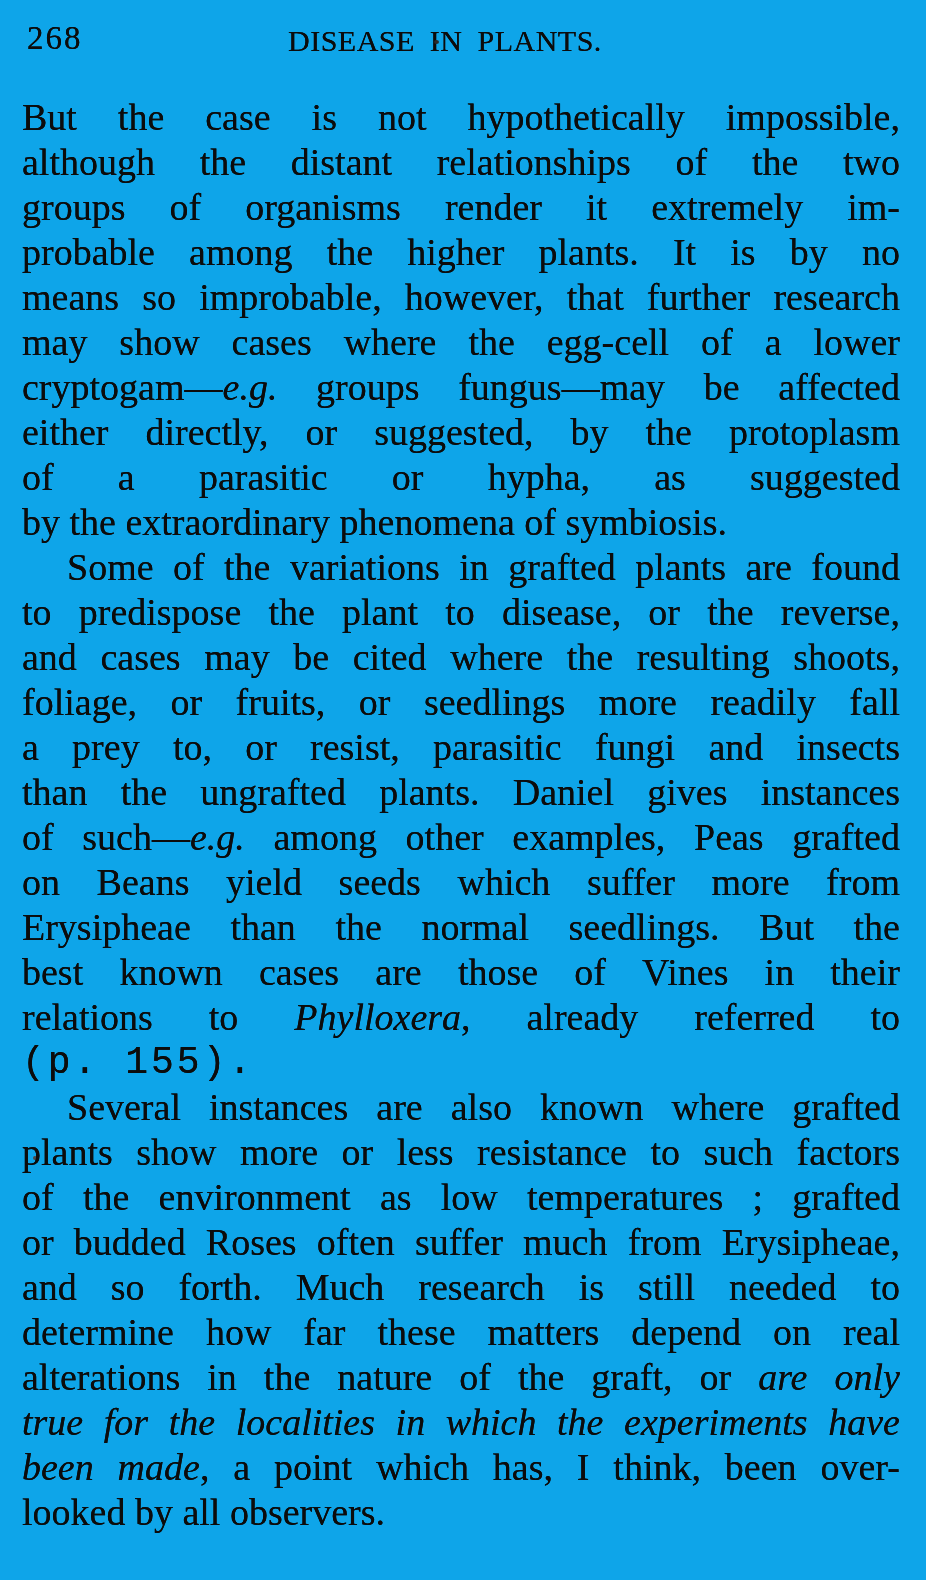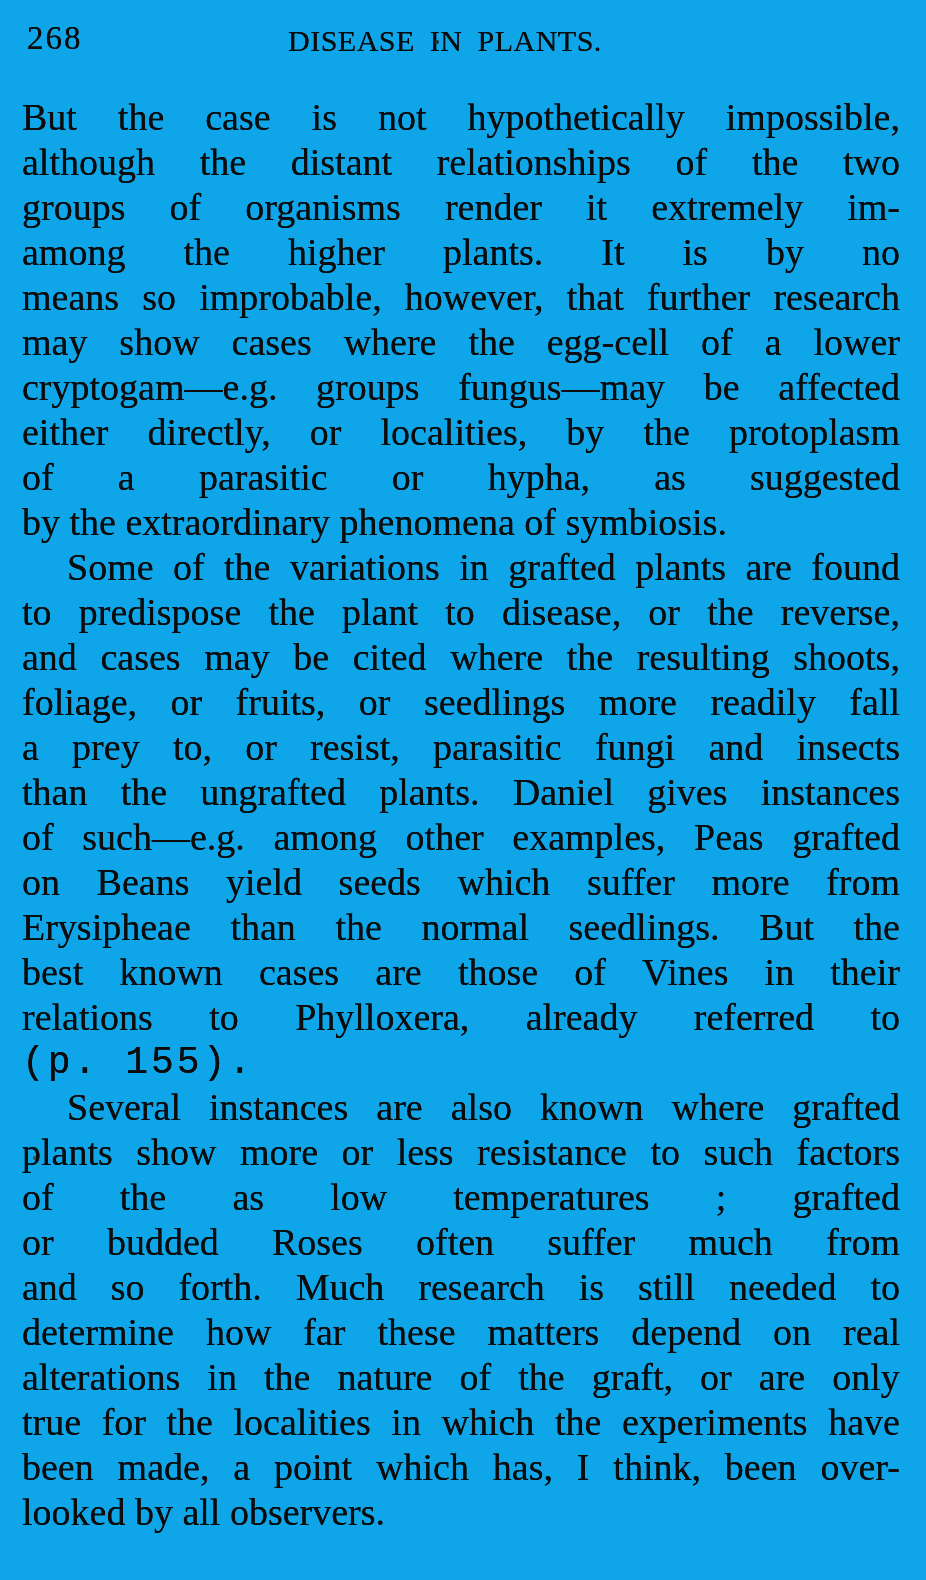--- a/index.html
+++ b/index.html
@@ -53,21 +53,21 @@
     text-shadow: 0 0 0.5px currentColor;
   }
   .para { margin: 0; }
   .line { height: 45px; white-space: nowrap; }
   .line.just {
     display: flex;
     justify-content: space-between;
   }
   .line.indent { padding-left: 45px; gap: 16px; }
   .line.flush { text-align: left; }
-  .it { }
+  .it { font-style: italic; }
   .w { display: inline-block; white-space: nowrap; }
 </style>
 </head>
 <body>
 
 <div class="page">
   <span class="page-number">268</span>
   <span class="running-title">DISEASE IN PLANTS.</span>
   <span class="speck s1"></span>
   <span class="speck s2"></span>
@@ -94,20 +94,21 @@
         <div class="line just">
           <span class="w"><span>groups</span></span>
           <span class="w"><span>of</span></span>
           <span class="w"><span>organisms</span></span>
           <span class="w"><span>render</span></span>
           <span class="w"><span>it</span></span>
           <span class="w"><span>extremely</span></span>
           <span class="w"><span>im-</span></span>
         </div>
         <div class="line just">
+          <span class="w"><span>probable</span></span>
           <span class="w"><span>among</span></span>
           <span class="w"><span>the</span></span>
           <span class="w"><span>higher</span></span>
           <span class="w"><span>plants.</span></span>
           <span class="w"><span>It</span></span>
           <span class="w"><span>is</span></span>
           <span class="w"><span>by</span></span>
           <span class="w"><span>no</span></span>
         </div>
         <div class="line just">
@@ -134,21 +135,21 @@
           <span class="w"><span>cryptogam—</span><span class="it">e.g.</span></span>
           <span class="w"><span>groups</span></span>
           <span class="w"><span>fungus—may</span></span>
           <span class="w"><span>be</span></span>
           <span class="w"><span>affected</span></span>
         </div>
         <div class="line just">
           <span class="w"><span>either</span></span>
           <span class="w"><span>directly,</span></span>
           <span class="w"><span>or</span></span>
-          <span class="w"><span>localities,</span></span>
+          <span class="w"><span>suggested,</span></span>
           <span class="w"><span>by</span></span>
           <span class="w"><span>the</span></span>
           <span class="w"><span>protoplasm</span></span>
         </div>
         <div class="line just">
           <span class="w"><span>of</span></span>
           <span class="w"><span>a</span></span>
           <span class="w"><span>parasitic</span></span>
           <span class="w"><span>or</span></span>
           <span class="w"><span>hypha,</span></span>
@@ -287,34 +288,36 @@
           <span class="w"><span>or</span></span>
           <span class="w"><span>less</span></span>
           <span class="w"><span>resistance</span></span>
           <span class="w"><span>to</span></span>
           <span class="w"><span>such</span></span>
           <span class="w"><span>factors</span></span>
         </div>
         <div class="line just">
           <span class="w"><span>of</span></span>
           <span class="w"><span>the</span></span>
+          <span class="w"><span>environment</span></span>
           <span class="w"><span>as</span></span>
           <span class="w"><span>low</span></span>
           <span class="w"><span>temperatures</span></span>
           <span class="w"><span>;</span></span>
           <span class="w"><span>grafted</span></span>
         </div>
         <div class="line just">
           <span class="w"><span>or</span></span>
           <span class="w"><span>budded</span></span>
           <span class="w"><span>Roses</span></span>
           <span class="w"><span>often</span></span>
           <span class="w"><span>suffer</span></span>
           <span class="w"><span>much</span></span>
           <span class="w"><span>from</span></span>
+          <span class="w"><span>Erysipheae,</span></span>
         </div>
         <div class="line just">
           <span class="w"><span>and</span></span>
           <span class="w"><span>so</span></span>
           <span class="w"><span>forth.</span></span>
           <span class="w"><span>Much</span></span>
           <span class="w"><span>research</span></span>
           <span class="w"><span>is</span></span>
           <span class="w"><span>still</span></span>
           <span class="w"><span>needed</span></span>

